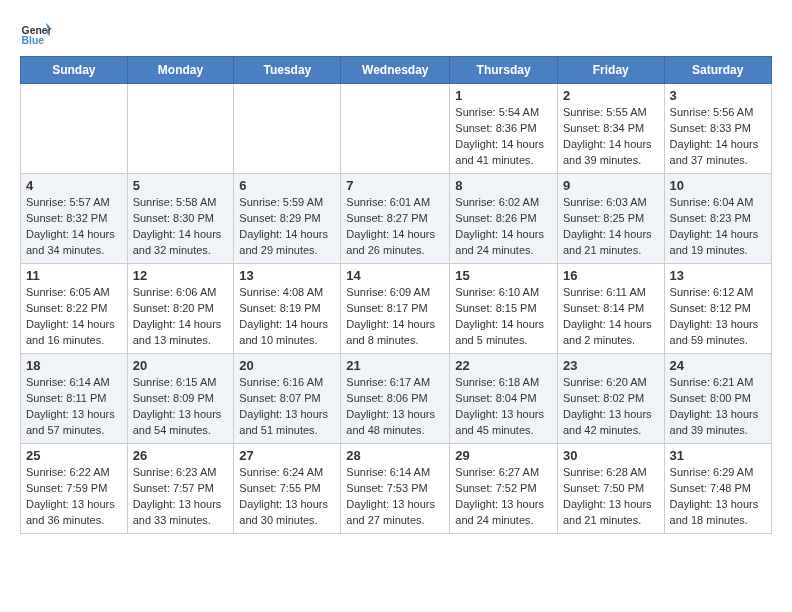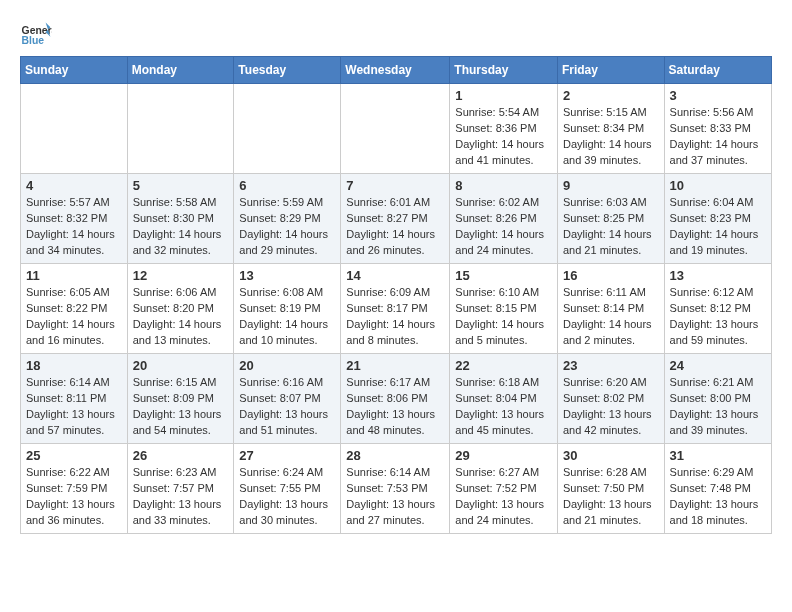--- a/index.html
+++ b/index.html
@@ -40,21 +40,21 @@
     }
     .calendar {
       width: 100%;
       border-collapse: collapse;
       font-size: 11px;
     }
     .calendar thead th {
       background: #4a7fc1;
       color: #fff;
       padding: 6px 4px;
-      text-align: left;
+      text-align: center;
       font-size: 12px;
       font-weight: bold;
       border: 1px solid #3a6aaa;
     }
     .calendar tbody td {
       border: 1px solid #ccc;
       vertical-align: top;
       padding: 4px 5px;
       width: 113px;
       min-height: 80px;
@@ -118,21 +118,21 @@
         <td class="empty-cell"></td>
         <td class="empty-cell"></td>
         <td>
           <span class="day-num">1</span>
           <div class="day-info">Sunrise: 5:54 AM
 Sunset: 8:36 PM
 Daylight: 14 hours and 41 minutes.</div>
         </td>
         <td>
           <span class="day-num">2</span>
-          <div class="day-info">Sunrise: 5:15 AM
+          <div class="day-info">Sunrise: 5:55 AM
 Sunset: 8:34 PM
 Daylight: 14 hours and 39 minutes.</div>
         </td>
         <td>
           <span class="day-num">3</span>
           <div class="day-info">Sunrise: 5:56 AM
 Sunset: 8:33 PM
 Daylight: 14 hours and 37 minutes.</div>
         </td>
       </tr>
@@ -188,21 +188,21 @@
 Daylight: 14 hours and 16 minutes.</div>
         </td>
         <td>
           <span class="day-num">12</span>
           <div class="day-info">Sunrise: 6:06 AM
 Sunset: 8:20 PM
 Daylight: 14 hours and 13 minutes.</div>
         </td>
         <td>
           <span class="day-num">13</span>
-          <div class="day-info">Sunrise: 6:08 AM
+          <div class="day-info">Sunrise: 4:08 AM
 Sunset: 8:19 PM
 Daylight: 14 hours and 10 minutes.</div>
         </td>
         <td>
           <span class="day-num">14</span>
           <div class="day-info">Sunrise: 6:09 AM
 Sunset: 8:17 PM
 Daylight: 14 hours and 8 minutes.</div>
         </td>
         <td>

